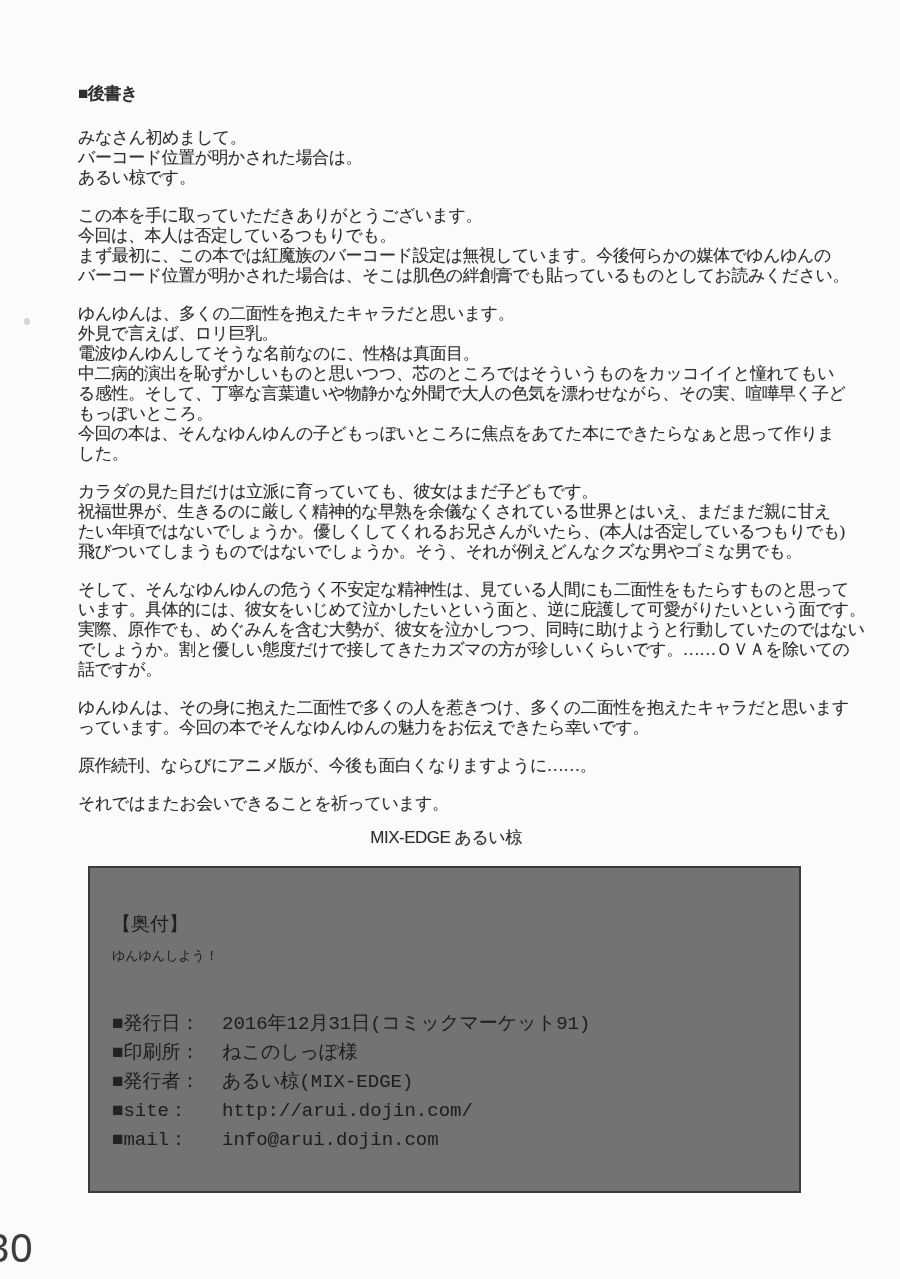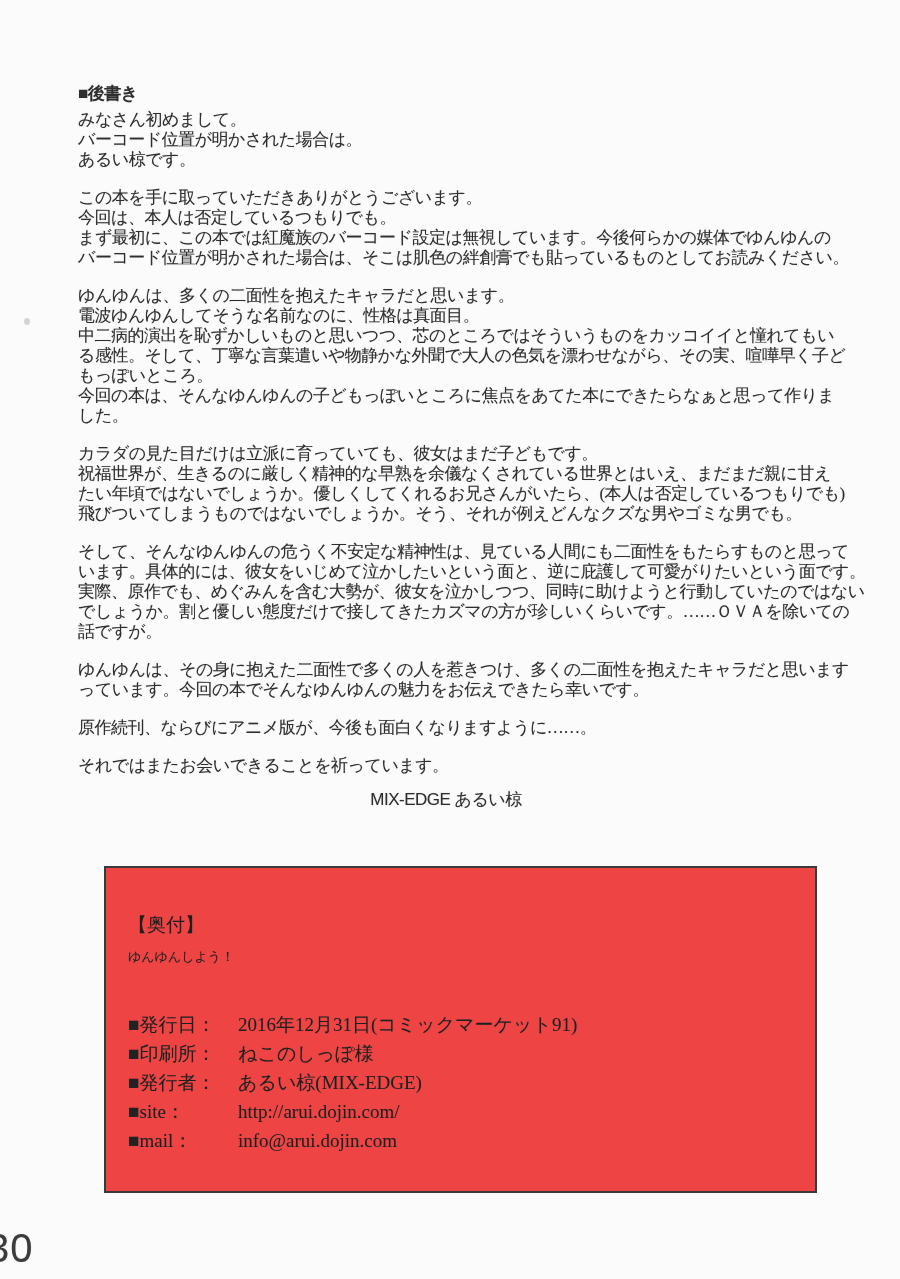--- a/index.html
+++ b/index.html
@@ -21,41 +21,41 @@
     left:78px;top:84px;
     width:748px;
     color:#2e2e2e;
     font-size:17px;
     letter-spacing:-0.5px;
     line-height:20px;
     text-shadow:0 0 1px rgba(70,70,70,0.35);
   }
   .aw-heading{
     font-weight:bold;
-    margin-bottom:6px;
+    margin-bottom:24px;
     white-space:nowrap;
   }
   .para{margin:0 0 18px 0;}
   .para:last-of-type{margin-bottom:14px;}
   .line{white-space:nowrap;font-family:Liberation Serif, serif;}
   .signature{
     margin-top:12px;
     text-align:center;
     padding-right:12px;
     white-space:nowrap;
   }
   
   .colophon{
     position:absolute;
-    left:104px;top:866px;
+    left:88px;top:866px;
     width:709px;height:323px;
     border:2px solid #3a3a3a;
-    background:#ef4444;
+    background:#737373;
     box-sizing:content-box;
-    font-family:Liberation Serif, serif;
+    font-family:Liberation Mono, monospace;
     color:#1f1f1f;
   }
   .colophon-inner{
     padding:44px 20px 0 22px;
   }
   .colophon-title{
     font-size:19px;
     line-height:26px;
     white-space:nowrap;
     text-shadow:0 0 1px rgba(70,70,70,0.3);
@@ -117,20 +117,21 @@
           <div class="line">あるい椋です。</div>
         </div>
         <div class="para">
           <div class="line">この本を手に取っていただきありがとうございます。</div>
           <div class="line">今回は、本人は否定しているつもりでも。</div>
           <div class="line">まず最初に、この本では紅魔族のバーコード設定は無視しています。今後何らかの媒体でゆんゆんの</div>
           <div class="line">バーコード位置が明かされた場合は、そこは肌色の絆創膏でも貼っているものとしてお読みください。</div>
         </div>
         <div class="para">
           <div class="line">ゆんゆんは、多くの二面性を抱えたキャラだと思います。</div>
+          <div class="line">外見で言えば、ロリ巨乳。</div>
           <div class="line">電波ゆんゆんしてそうな名前なのに、性格は真面目。</div>
           <div class="line">中二病的演出を恥ずかしいものと思いつつ、芯のところではそういうものをカッコイイと憧れてもい</div>
           <div class="line">る感性。そして、丁寧な言葉遣いや物静かな外聞で大人の色気を漂わせながら、その実、喧嘩早く子ど</div>
           <div class="line">もっぽいところ。</div>
           <div class="line">今回の本は、そんなゆんゆんの子どもっぽいところに焦点をあてた本にできたらなぁと思って作りま</div>
           <div class="line">した。</div>
         </div>
         <div class="para">
           <div class="line">カラダの見た目だけは立派に育っていても、彼女はまだ子どもです。</div>
           <div class="line">祝福世界が、生きるのに厳しく精神的な早熟を余儀なくされている世界とはいえ、まだまだ親に甘え</div>

